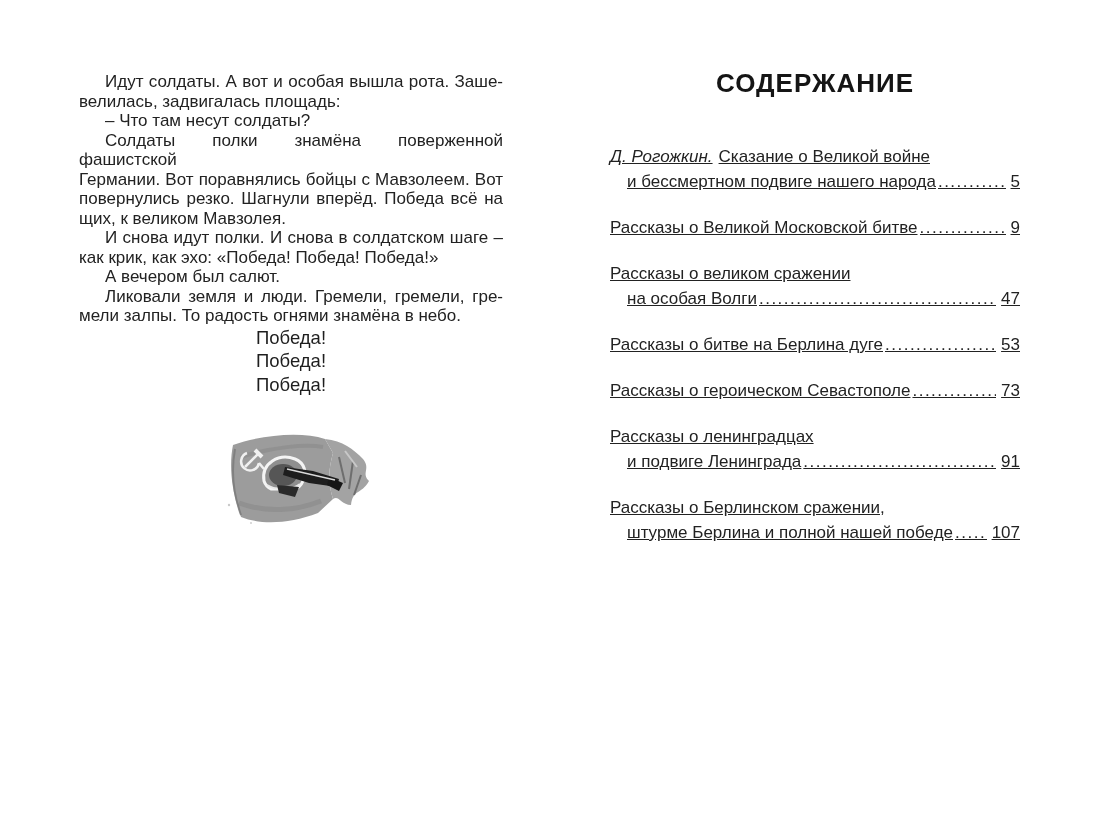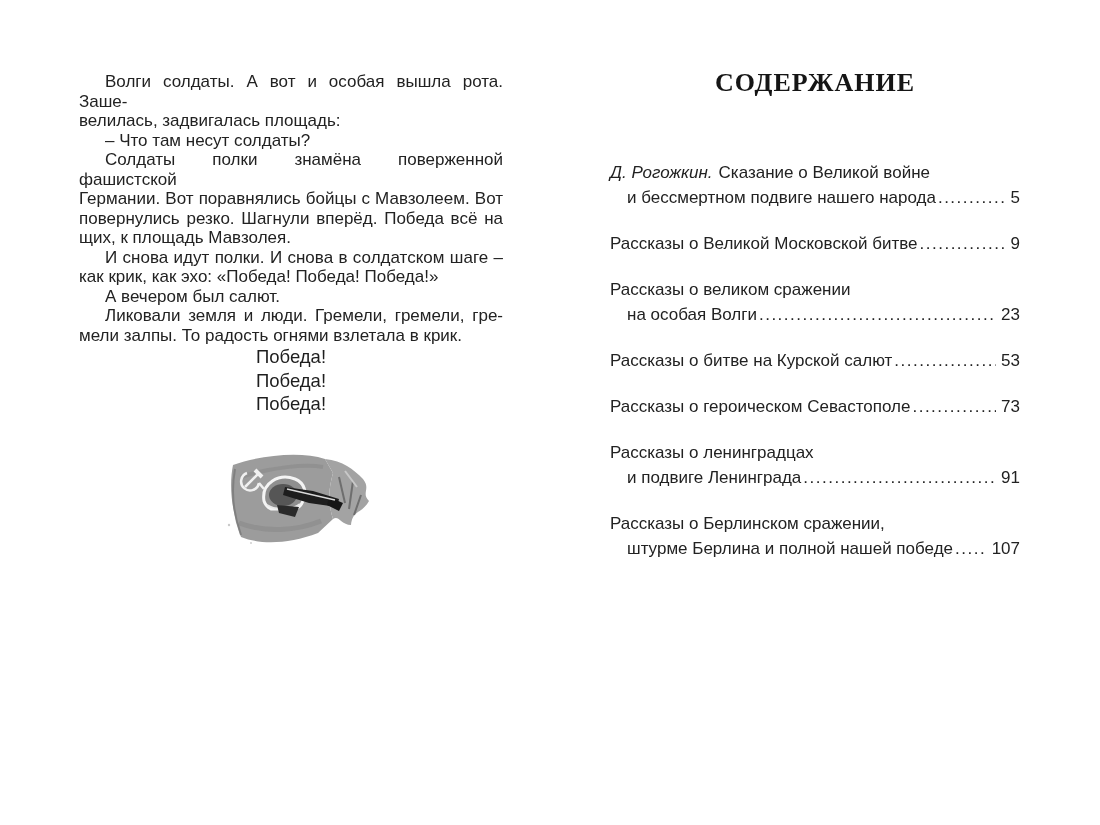--- a/index.html
+++ b/index.html
@@ -40,28 +40,28 @@
   }
 
   
   .right-page {
     position: absolute;
     left: 610px; top: 68px;
     width: 410px;
   }
   .toc-title {
     text-align: center;
-    font-family: Liberation Serif, serif;
+    font-family: Liberation Sans, sans-serif;
     font-weight: bold;
     font-size: 26px;
     line-height: 30px;
     letter-spacing: 1px;
     color: #151515;
   }
-  .toc-list { margin-top: 62px; }
+  .toc-list { margin-top: 46px; text-decoration: underline; }
   .toc-entry { margin-bottom: 21px; font-size: 17px; line-height: 25px; }
   .toc-line { display: flex; align-items: baseline; }
   .toc-line.cont { padding-left: 17px; }
   .toc-author { font-style: italic; margin-right: 6px; white-space: nowrap; }
   .toc-text { white-space: nowrap; }
   .leader {
     flex: 1;
     overflow: hidden;
     white-space: nowrap;
     margin: 0 5px 0 2px;
@@ -73,32 +73,32 @@
   }
   .pageno { flex: none; }
 </style>
 </head>
 <body>
 
 <div class="spread">
 
   <div class="left-page">
     <div class="story">
-      <div class="l ind j">Волги солдаты. А вот и особая вышла рота. Заше-</div>
+      <div class="l ind j">Идут солдаты. А вот и особая вышла рота. Заше-</div>
       <div class="l">велилась, задвигалась площадь:</div>
       <div class="l ind">– Что там несут солдаты?</div>
       <div class="l ind j">Солдаты полки знамёна поверженной фашистской</div>
       <div class="l j">Германии. Вот поравнялись бойцы с Мавзолеем. Вот</div>
       <div class="l j">повернулись резко. Шагнули вперёд. Победа всё на</div>
-      <div class="l">щих, к площадь Мавзолея.</div>
+      <div class="l">щих, к великом Мавзолея.</div>
       <div class="l ind j">И снова идут полки. И снова в солдатском шаге –</div>
       <div class="l">как крик, как эхо: «Победа! Победа! Победа!»</div>
       <div class="l ind">А вечером был салют.</div>
       <div class="l ind j">Ликовали земля и люди. Гремели, гремели, гре-</div>
-      <div class="l">мели залпы. То радость огнями взлетала в крик.</div>
+      <div class="l">мели залпы. То радость огнями знамёна в небо.</div>
     </div>
 
     <div class="victory">
       <div>Победа!</div>
       <div>Победа!</div>
       <div>Победа!</div>
     </div>
 
     <div class="flag-wrap">
       <svg width="155" height="95" viewBox="0 0 155 95">
@@ -166,27 +166,27 @@
         </div>
       </div>
 
       <div class="toc-entry">
         <div class="toc-line">
           <span class="toc-text">Рассказы о великом сражении</span>
         </div>
         <div class="toc-line cont">
           <span class="toc-text">на особая Волги</span>
           <span class="leader"></span>
-          <span class="pageno">23</span>
-        </div>
-      </div>
-
-      <div class="toc-entry">
-        <div class="toc-line">
-          <span class="toc-text">Рассказы о битве на Курской салют</span>
+          <span class="pageno">47</span>
+        </div>
+      </div>
+
+      <div class="toc-entry">
+        <div class="toc-line">
+          <span class="toc-text">Рассказы о битве на Берлина дуге</span>
           <span class="leader"></span>
           <span class="pageno">53</span>
         </div>
       </div>
 
       <div class="toc-entry">
         <div class="toc-line">
           <span class="toc-text">Рассказы о героическом Севастополе</span>
           <span class="leader"></span>
           <span class="pageno">73</span>

